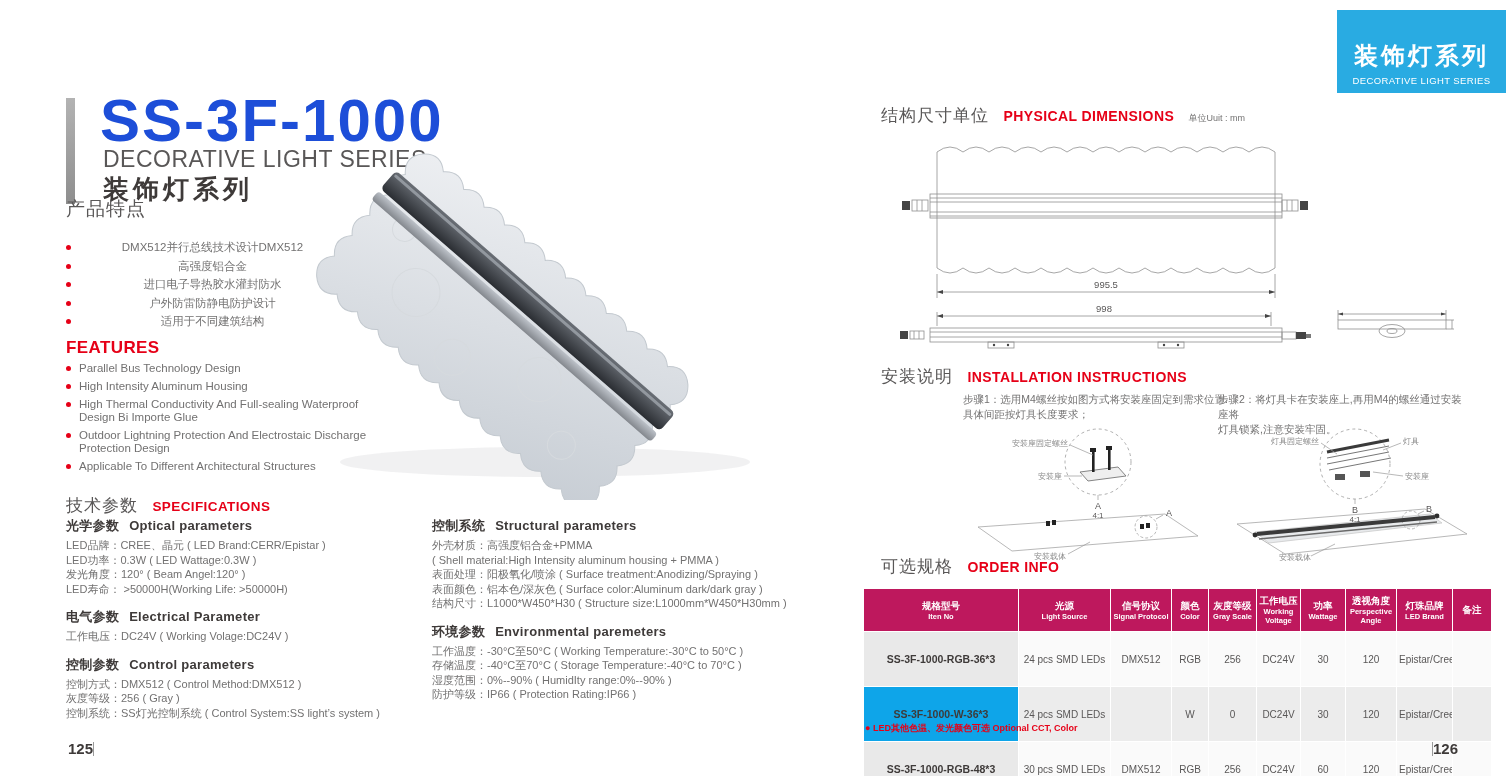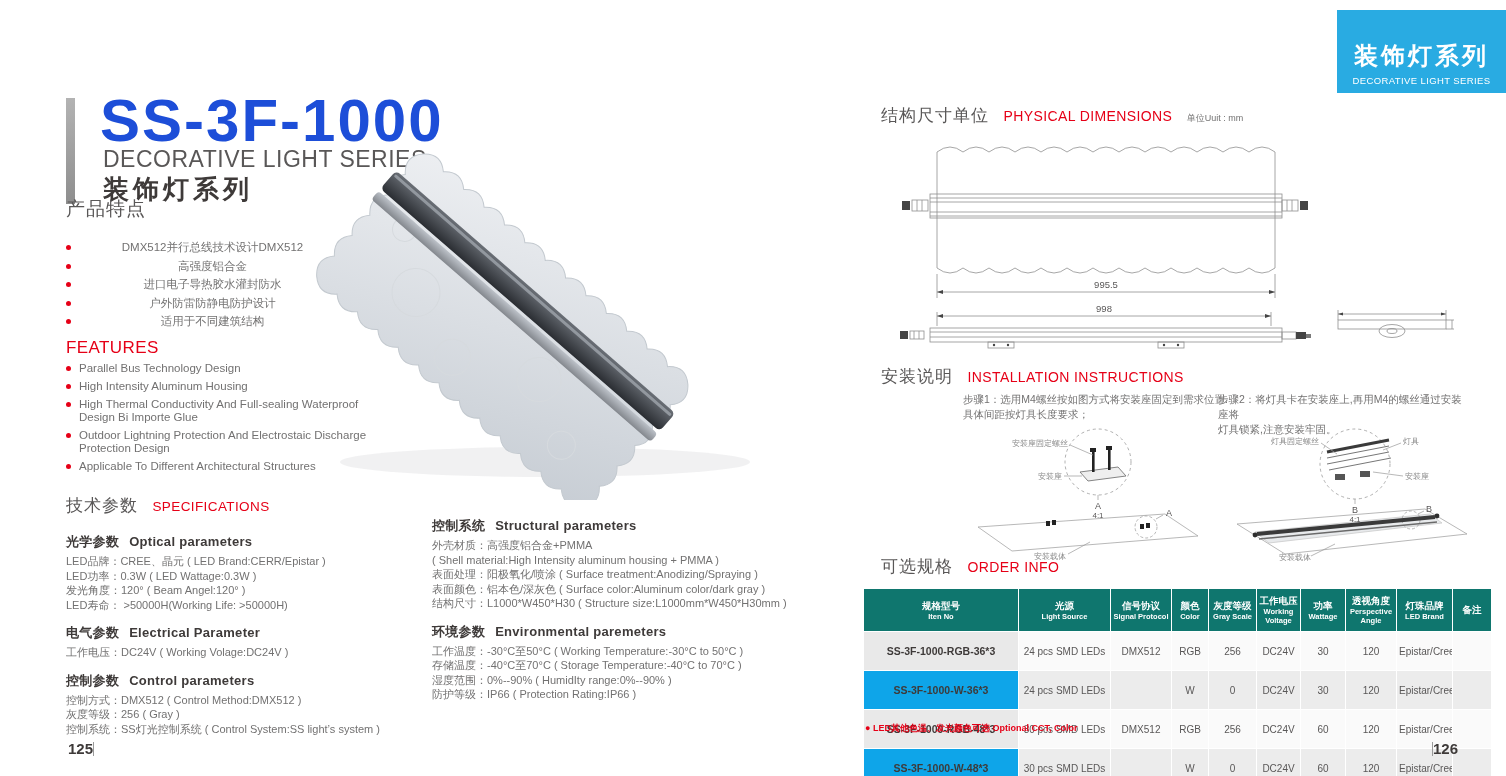--- a/index.html
+++ b/index.html
@@ -11,21 +11,21 @@
   .accent-bar{position:absolute;left:66px;top:98px;width:9px;height:106px;
               background:linear-gradient(#b3b3b3,#8e8e8e);}
   .model-title{position:absolute;left:100px;top:88px;font-size:60px;font-weight:bold;
                color:#1d4ed8;letter-spacing:2px;line-height:1.1;}
   .series-en{position:absolute;left:103px;top:146px;font-size:23px;color:#595757;letter-spacing:0.5px;}
   .series-cn{position:absolute;left:103px;top:172px;font-size:26px;font-weight:bold;color:#3e3a39;letter-spacing:4px;}
 
   
   .sec-head{position:absolute;white-space:nowrap;}
   .sec-head .cn{font-size:17px;color:#595757;letter-spacing:1px;}
-  .sec-head .en{font-size:14px;font-weight:normal;color:#e60017;margin-left:10px;letter-spacing:0.4px;}
+  .sec-head .en{font-size:14px;font-weight:bold;color:#e60017;margin-left:10px;letter-spacing:0.4px;}
   .sec-head .unit{font-size:9px;color:#727171;margin-left:10px;}
 
   
   .blist{position:absolute;margin:0;padding:0;list-style:none;}
   .blist li{position:relative;padding-left:13px;color:#727171;}
   .blist li .dot{position:absolute;left:0;top:4px;width:5px;height:5px;border-radius:50%;background:#e60017;}
   .feat-cn li{font-size:11.5px;line-height:13px;margin-bottom:5.5px;}
   .feat-en li{font-size:11.5px;line-height:13px;margin-bottom:5px;}
 
   
@@ -43,24 +43,24 @@
   .badge{position:absolute;left:1337px;top:10px;width:169px;height:83px;background:#29abe2;
          color:#fff;text-align:center;}
   .badge .cn{display:block;margin-top:30px;font-size:24px;font-weight:bold;letter-spacing:3px;}
   .badge .en{display:block;margin-top:3px;font-size:9.5px;letter-spacing:0.4px;}
 
   .step-text{position:absolute;font-size:10.5px;line-height:15px;color:#727171;}
 
   
   .order-table{position:absolute;left:863px;top:588px;border-collapse:separate;border-spacing:1px;
                table-layout:fixed;width:618px;background:#ffffff;}
-  .order-table th{background:#0f766e;color:#fff;height:40px;padding:1px 2px;vertical-align:middle;}
+  .order-table th{background:#be185d;color:#fff;height:40px;padding:1px 2px;vertical-align:middle;}
   .order-table th .hcn{display:block;font-size:9.5px;font-weight:bold;line-height:11px;}
   .order-table th .hen{display:block;font-size:7.5px;font-weight:bold;line-height:9px;margin-top:1px;}
-  .order-table td{height:22px;text-align:center;font-size:10px;color:#595757;padding:8px 2px;overflow:hidden;}
+  .order-table td{height:22px;text-align:center;font-size:10px;color:#595757;padding:16px 2px;overflow:hidden;}
   .order-table td.model{font-weight:bold;font-size:10.5px;color:#3e3a39;}
   .order-table tr.odd td.model{background:#e9e9e9;}
   .order-table tr.odd td:not(.model){background:#fafafa;}
   .order-table tr.even td.model{background:#0ea5e9;}
   .order-table tr.even td:not(.model){background:#ececec;}
   .table-note{position:absolute;left:865px;top:722px;font-size:9px;font-weight:bold;color:#e60017;}
 
   svg text{font-family:"Liberation Sans","DejaVu Sans",sans-serif;}
 </style>
 </head>
@@ -129,21 +129,21 @@
     <li><span class="dot"></span><span>High Thermal Conductivity And Full-sealing Waterproof Design Bi Importe Glue</span></li>
     <li><span class="dot"></span><span>Outdoor Lightning Protection And Electrostaic Discharge Protection Design</span></li>
     <li><span class="dot"></span><span>Applicable To Different Architectural Structures</span></li>
   </ul>
 
   <div class="sec-head" style="left:66px;top:494px;">
     <span class="cn">技术参数</span>
     <span class="en" style="font-size:13.5px;">SPECIFICATIONS</span>
   </div>
 
-  <div class="spec-col" style="left:66px;top:517px;width:352px;margin-top:16px;">
+  <div class="spec-col" style="left:66px;top:517px;width:352px;">
     <div class="spec-group">
       <div class="spec-title">
         <span>光学参数</span>
         <span class="en">Optical parameters</span>
       </div>
       <div class="spec-line">LED品牌：CREE、晶元 ( LED Brand:CERR/Epistar )</div>
       <div class="spec-line">LED功率：0.3W ( LED Wattage:0.3W )</div>
       <div class="spec-line">发光角度：120° ( Beam Angel:120° )</div>
       <div class="spec-line">LED寿命： &gt;50000H(Working Life: &gt;50000H)</div>
     </div>
@@ -167,21 +167,21 @@
 
   <div class="spec-col" style="left:432px;top:517px;width:370px;">
     <div class="spec-group">
       <div class="spec-title">
         <span>控制系统</span>
         <span class="en">Structural parameters</span>
       </div>
       <div class="spec-line">外壳材质：高强度铝合金+PMMA</div>
       <div class="spec-line">( Shell material:High Intensity aluminum housing + PMMA )</div>
       <div class="spec-line">表面处理：阳极氧化/喷涂 ( Surface treatment:Anodizing/Spraying )</div>
-      <div class="spec-line">表面颜色：铝本色/深灰色 ( Surface color:Aluminum color/dark gray )</div>
+      <div class="spec-line">表面颜色：铝本色/深灰色 ( Surface color:Aluminum dark/dark gray )</div>
       <div class="spec-line">结构尺寸：L1000*W450*H30 ( Structure size:L1000mm*W450*H30mm )</div>
     </div>
     <div class="spec-group">
       <div class="spec-title">
         <span>环境参数</span>
         <span class="en">Environmental paremeters</span>
       </div>
       <div class="spec-line">工作温度：-30°C至50°C ( Working Temperature:-30°C to 50°C )</div>
       <div class="spec-line">存储温度：-40°C至70°C ( Storage Temperature:-40°C to 70°C )</div>
       <div class="spec-line">湿度范围：0%--90% ( HumidIty range:0%--90% )</div>

